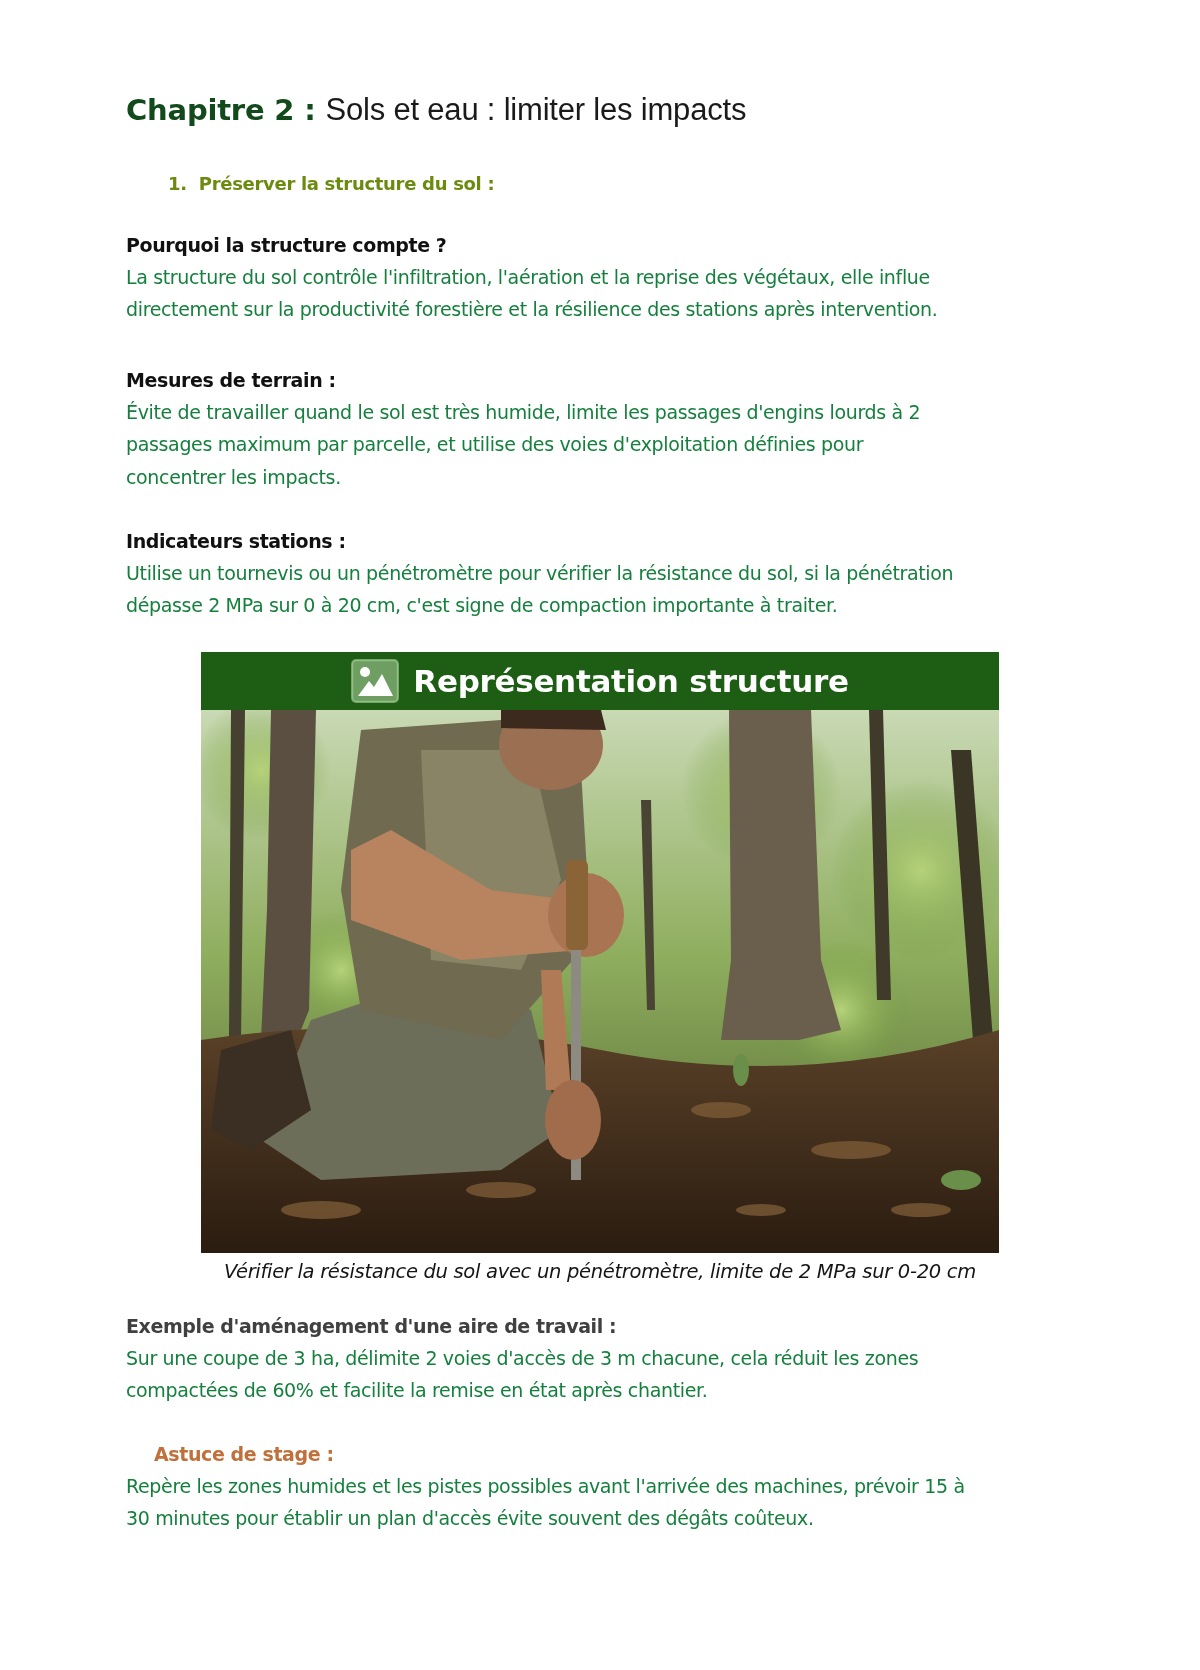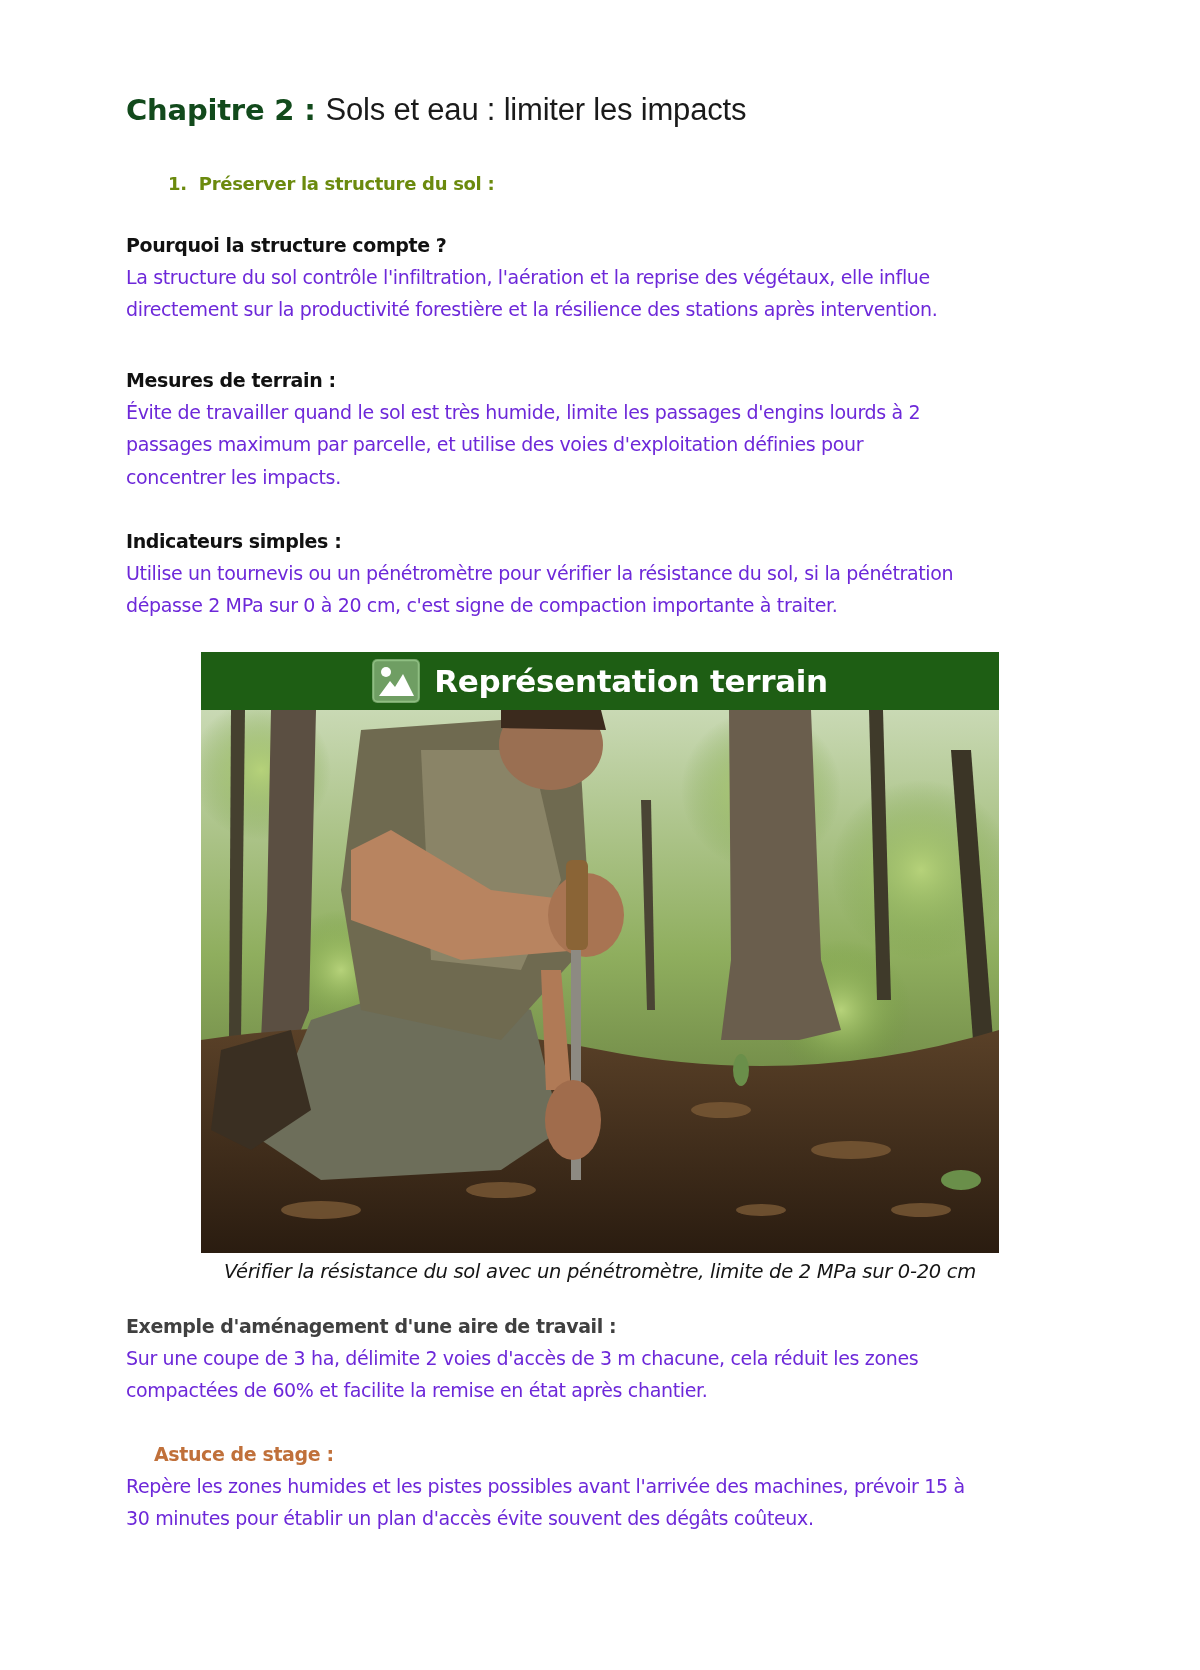--- a/index.html
+++ b/index.html
@@ -61,21 +61,21 @@
       font-weight: bold;
       font-size: 19px;
       line-height: 32px;
       color: #111111;
       letter-spacing: -0.4px;
       white-space: nowrap;
     }
     .block .body-text {
       font-size: 19px;
       line-height: 32.3px;
-      color: #6d28d9;
+      color: #15803d;
       letter-spacing: -0.35px;
     }
     .block .body-text span.line { display: block; white-space: nowrap; }
 
     .label.green { color: #404040; }
     .label.orange { color: #c0703a; margin-left: 28px; }
 
     
     .figure {
       position: absolute;
@@ -158,37 +158,37 @@
   <div class="block" style="top:364px;">
     <div class="label">Mesures de terrain :</div>
     <div class="body-text">
       <span class="line">Évite de travailler quand le sol est très humide, limite les passages d'engins lourds à 2</span>
       <span class="line">passages maximum par parcelle, et utilise des voies d'exploitation définies pour</span>
       <span class="line">concentrer les impacts.</span>
     </div>
   </div>
 
   <div class="block" style="top:525px;">
-    <div class="label">Indicateurs simples :</div>
+    <div class="label">Indicateurs stations :</div>
     <div class="body-text">
       <span class="line">Utilise un tournevis ou un pénétromètre pour vérifier la résistance du sol, si la pénétration</span>
       <span class="line">dépasse 2 MPa sur 0 à 20 cm, c'est signe de compaction importante à traiter.</span>
     </div>
   </div>
 
   <div class="figure">
     <div class="figure-banner">
       <span class="img-icon">
         <svg width="48" height="44" viewBox="0 0 48 44">
           <rect x="1.5" y="1.5" width="45" height="41" rx="4" fill="none" stroke="#8fbf82" stroke-width="1.5"></rect>
           <circle cx="14" cy="13" r="5" fill="#ffffff"></circle>
           <polygon points="7,37 18,22 23,28 31,15 42,37" fill="#ffffff"></polygon>
         </svg>
       </span>
-      <span class="banner-title">Représentation terrain</span>
+      <span class="banner-title">Représentation structure</span>
     </div>
 
     <svg class="photo" viewBox="0 0 798 543" preserveAspectRatio="none">
       <defs>
         <linearGradient id="sky" x1="0" y1="0" x2="0" y2="1">
           <stop offset="0" stop-color="#c9d9b4"></stop>
           <stop offset="0.45" stop-color="#8fae5e"></stop>
           <stop offset="1" stop-color="#4c5e2c"></stop>
         </linearGradient>
         <linearGradient id="ground" x1="0" y1="0" x2="0" y2="1">

